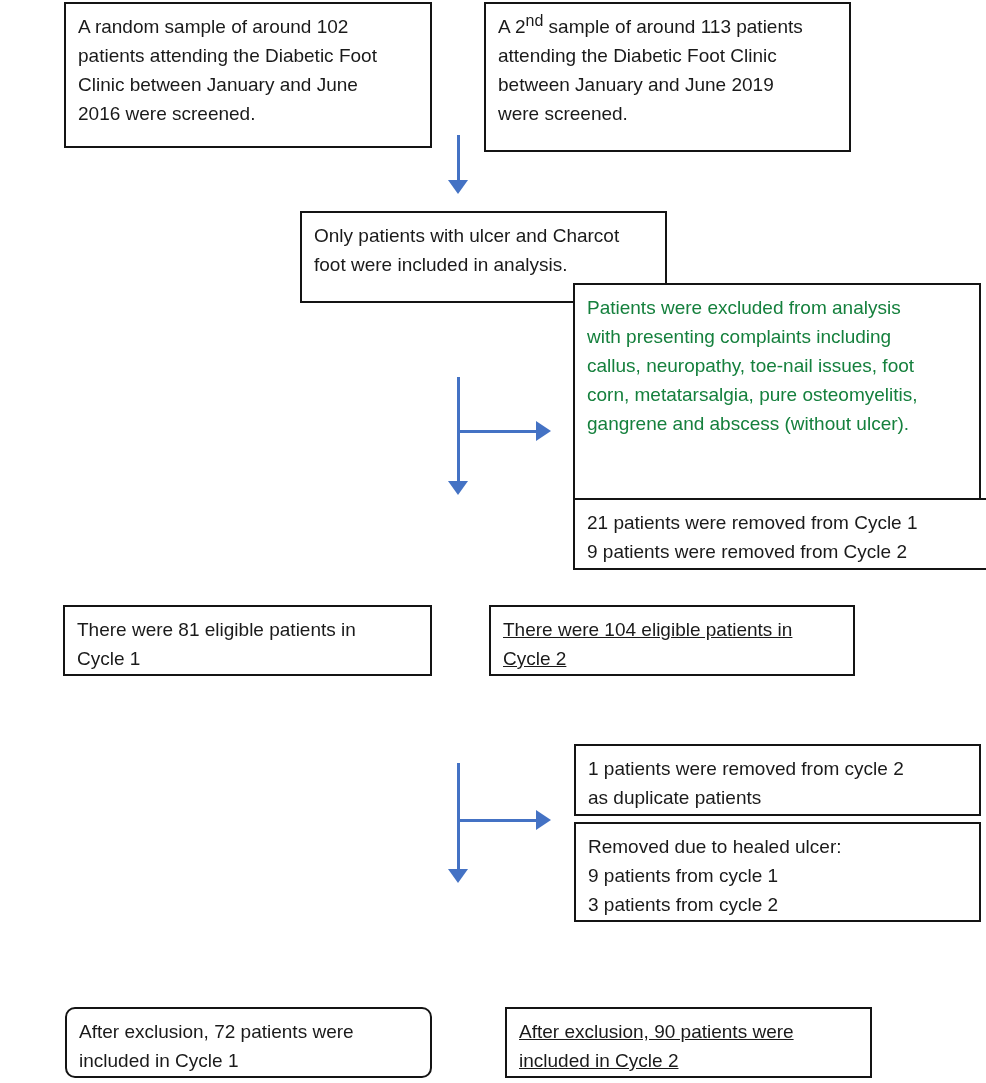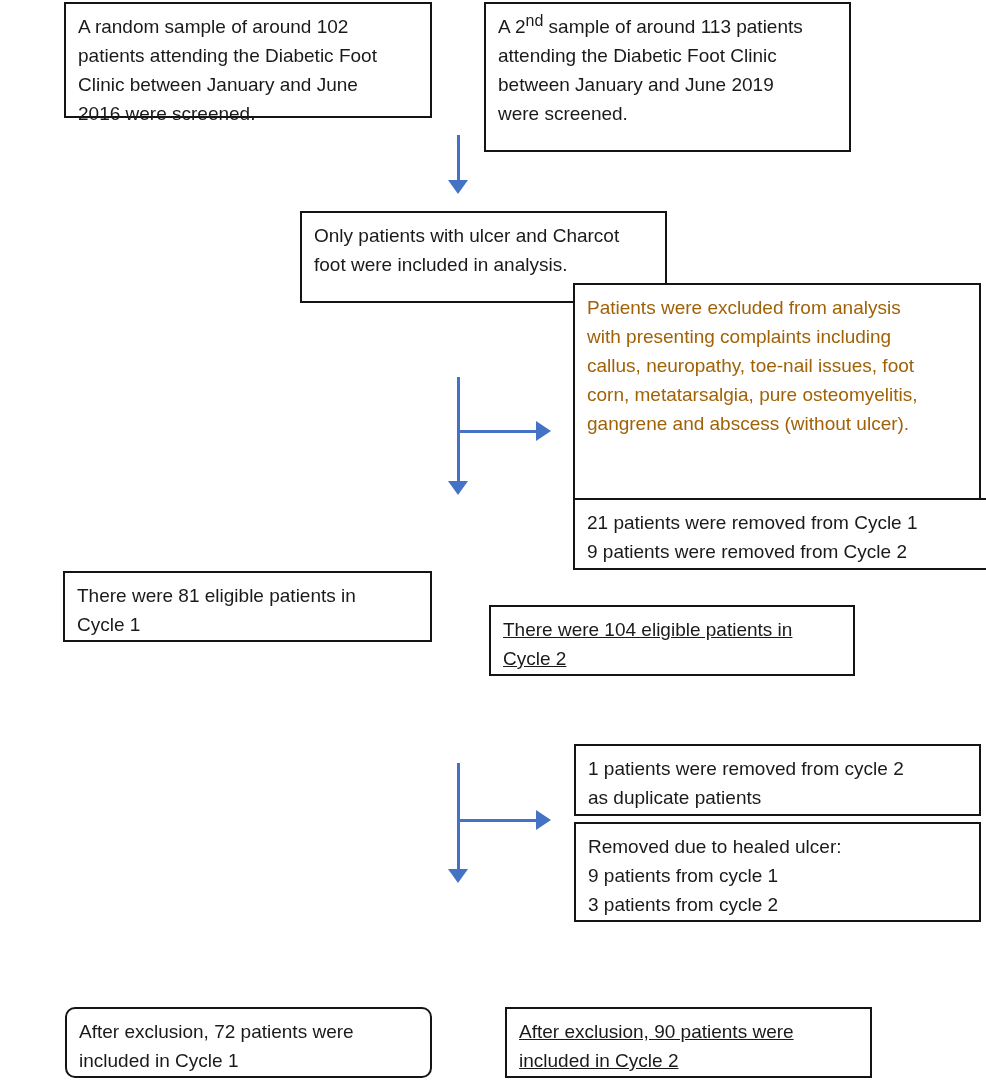--- a/index.html
+++ b/index.html
@@ -46,26 +46,26 @@
     border-right: 10px solid transparent;
     border-top: 14px solid #4472C4;
   }
   .head-right {
     border-top: 10px solid transparent;
     border-bottom: 10px solid transparent;
     border-left: 15px solid #4472C4;
   }
 
   
-  .b-sample1   { left: 64px;  top: 2px;    width: 368px; height: 116px; }
+  .b-sample1   { left: 64px;  top: 2px;    width: 368px; height: 146px; }
   .b-sample2   { left: 484px; top: 2px;    width: 367px; height: 150px; }
   .b-included  { left: 300px; top: 211px;  width: 367px; height: 92px;  }
   .b-excluded  { left: 573px; top: 283px;  width: 408px; height: 217px; }
   .b-removed   { left: 573px; top: 498px;  width: 456px; height: 72px;  }
-  .b-eligible1 { left: 63px;  top: 571px;  width: 369px; height: 71px;  }
+  .b-eligible1 { left: 63px;  top: 605px;  width: 369px; height: 71px;  }
   .b-eligible2 { left: 489px; top: 605px;  width: 366px; height: 71px; text-decoration: underline;  }
   .b-dup       { left: 574px; top: 744px;  width: 407px; height: 72px;  }
   .b-healed    { left: 574px; top: 822px;  width: 407px; height: 100px; }
   .b-after1    { left: 65px;  top: 1007px; width: 367px; height: 71px; border-radius: 10px;  }
   .b-after2    { left: 505px; top: 1007px; width: 367px; height: 71px; text-decoration: underline;  }
 
   
   .a1-line  { left: 457px; top: 135px; width: 3px; height: 45px; }
   .a1-head  { left: 448px; top: 180px; }
 
@@ -99,21 +99,21 @@
   </div>
 
   <div class="arrow-line a1-line" style="background-color: rgb(68, 114, 196);"></div>
   <div class="arrow-head head-down a1-head" style="border-top-color: rgb(68, 114, 196);"></div>
 
   <div class="box b-included" style="border-color: rgb(20, 20, 20); color: rgb(26, 26, 26);">
     <div class="txt">Only patients with ulcer and Charcot
 foot were included in analysis.</div>
   </div>
 
-  <div class="box b-excluded" style="border-color: rgb(20, 20, 20); color: #a16207;">
+  <div class="box b-excluded" style="border-color: rgb(20, 20, 20); color: #15803d;">
     <div class="txt">Patients were excluded from analysis
 with presenting complaints including
 callus, neuropathy, toe-nail issues, foot
 corn, metatarsalgia, pure osteomyelitis,
 gangrene and abscess (without ulcer).</div>
   </div>
 
   <div class="box b-removed" style="border-color: rgb(20, 20, 20); color: rgb(26, 26, 26);">
     <div class="txt">21 patients were removed from Cycle 1
 9 patients were removed from Cycle 2</div>

